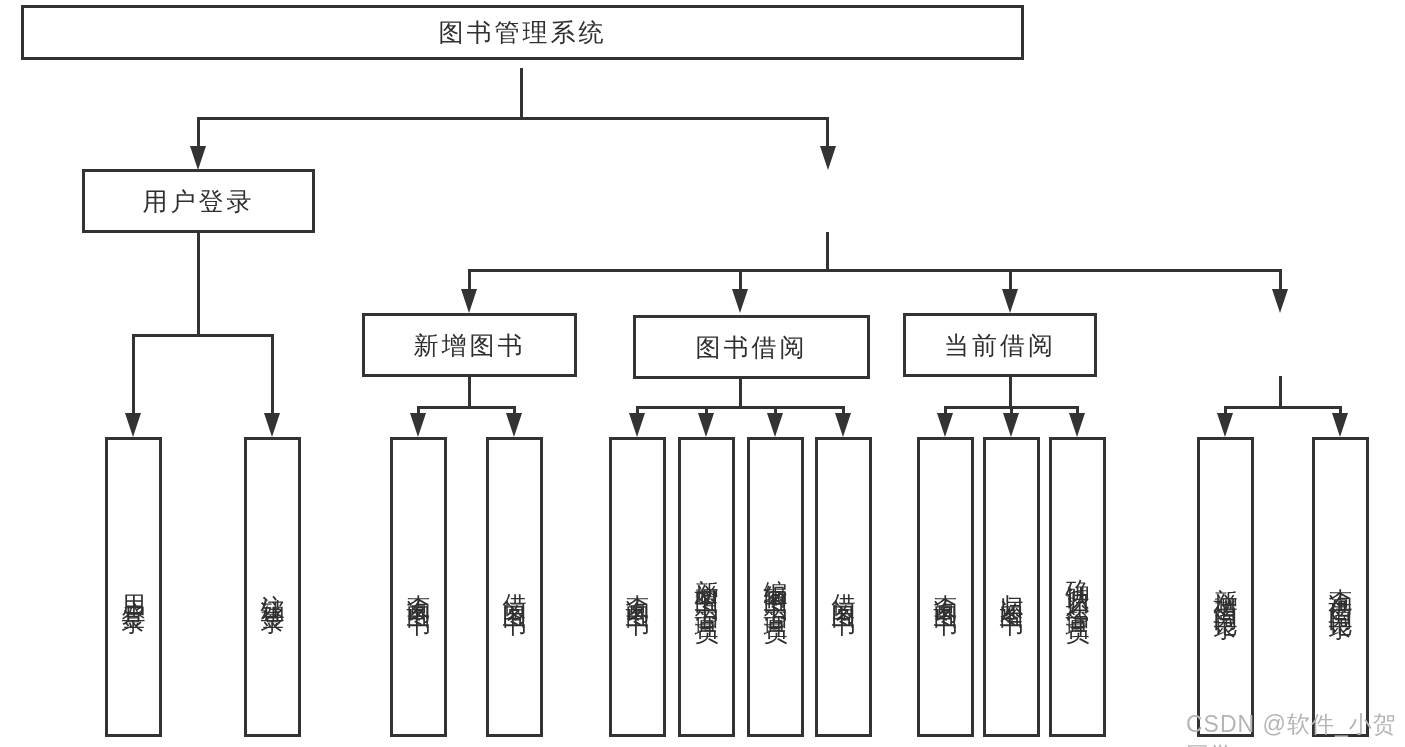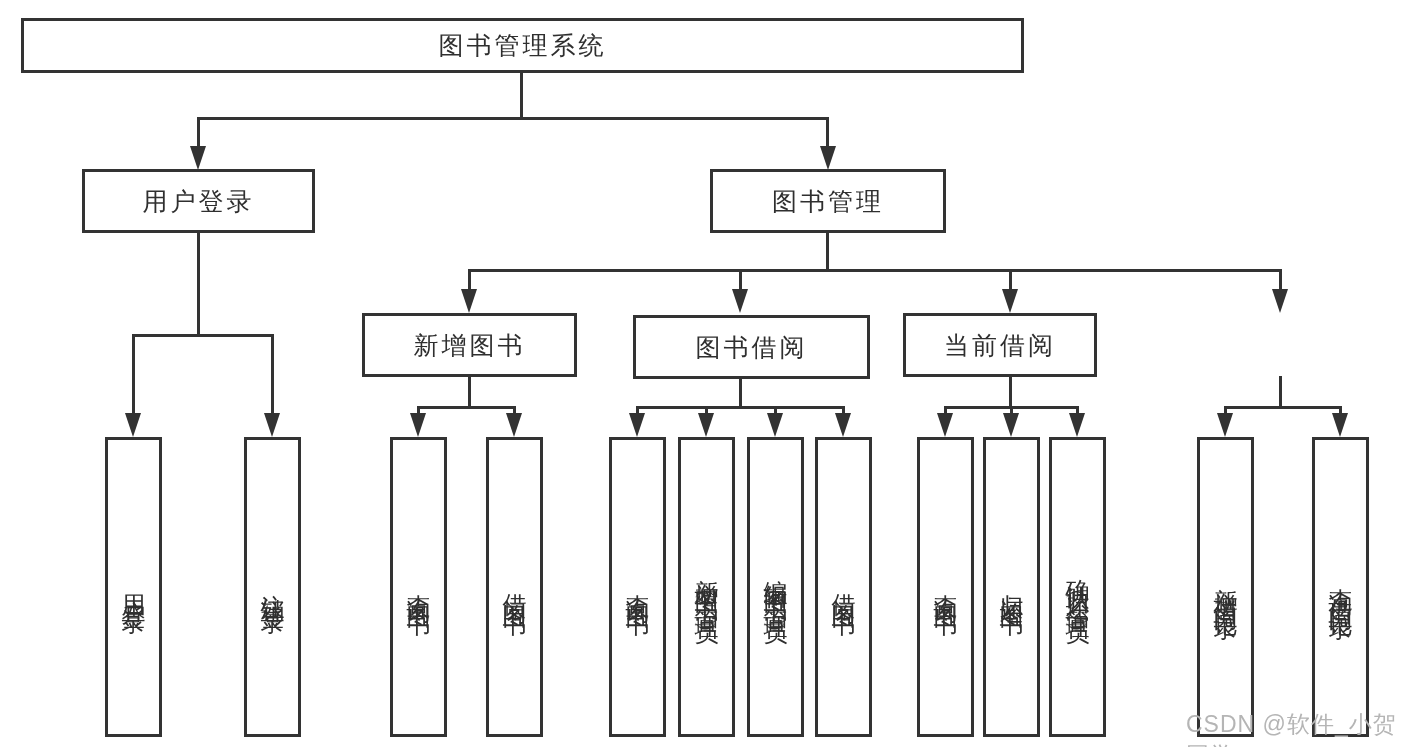--- a/index.html
+++ b/index.html
@@ -38,31 +38,30 @@
   .watermark{
     position:absolute;left:1186px;top:709px;z-index:3;
     font-size:23px;letter-spacing:1px;color:var(--watermark);
   }
 </style>
 </head>
 <body>
 
 <div id="stage">
 
-  <div class="box" style="left:21px;top:18px;width:1003px;height:55px">图书管理系统</div>
+  <div class="box" style="left:21px;top:5px;width:1003px;height:55px">图书管理系统</div>
 
   <div class="vl" style="left:520px;top:68px;height:49px"></div>
   <div class="hl" style="left:197px;top:117px;width:632px"></div>
   <div class="vl" style="left:197px;top:120px;height:27px"></div>
   <div class="ah" style="left:190px;top:146px"></div>
   <div class="vl" style="left:826px;top:120px;height:27px"></div>
   <div class="ah" style="left:820px;top:146px"></div>
 
   <div class="box" style="left:82px;top:169px;width:233px;height:64px">用户登录</div>
-  <div class="box" style="left:710px;top:169px;width:236px;height:64px">图书管理</div>
 
   <div class="vl" style="left:197px;top:232px;height:102px"></div>
   <div class="hl" style="left:132px;top:334px;width:142px"></div>
   <div class="vl" style="left:132px;top:337px;height:76px"></div>
   <div class="ah" style="left:125px;top:413px"></div>
   <div class="vl" style="left:271px;top:337px;height:76px"></div>
   <div class="ah" style="left:264px;top:413px"></div>
 
   <div class="vl" style="left:826px;top:232px;height:37px"></div>
   <div class="hl" style="left:468px;top:269px;width:814px"></div>

